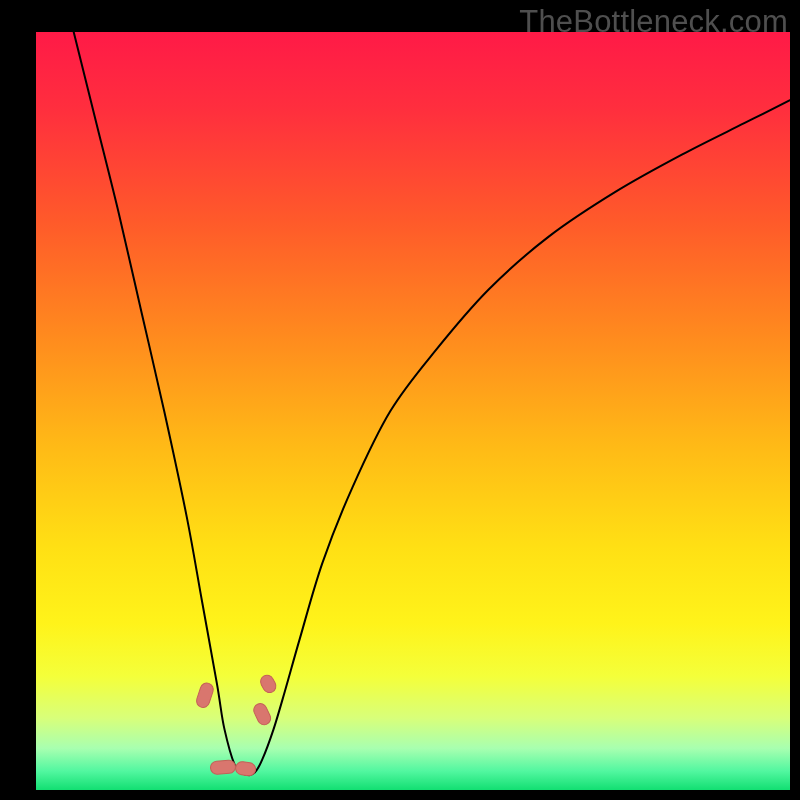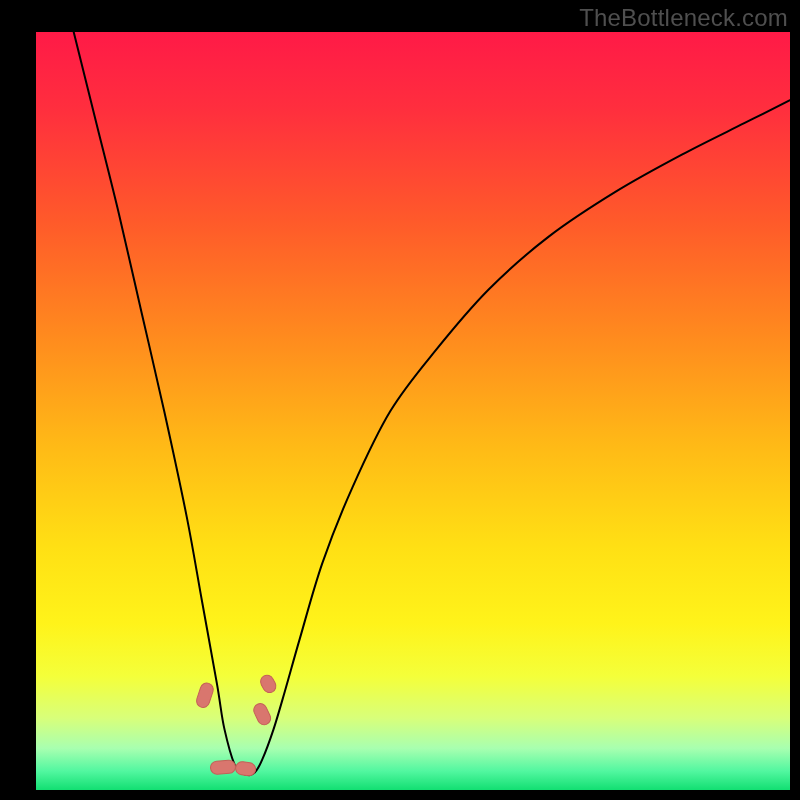--- a/index.html
+++ b/index.html
@@ -19,21 +19,21 @@
   }
   .plot {
     position: absolute;
     background: #000;
   }
   .watermark {
     position: absolute;
     top: 4px;
     right: 12px;
     color: #4f4f4f;
-    font-size: 24px;
+    font-size: 31px;
     font-weight: 500;
     letter-spacing: 0.2px;
     user-select: none;
   }
   svg { display: block; }
 </style>
 </head>
 <body>
 
 <div class="frame">

